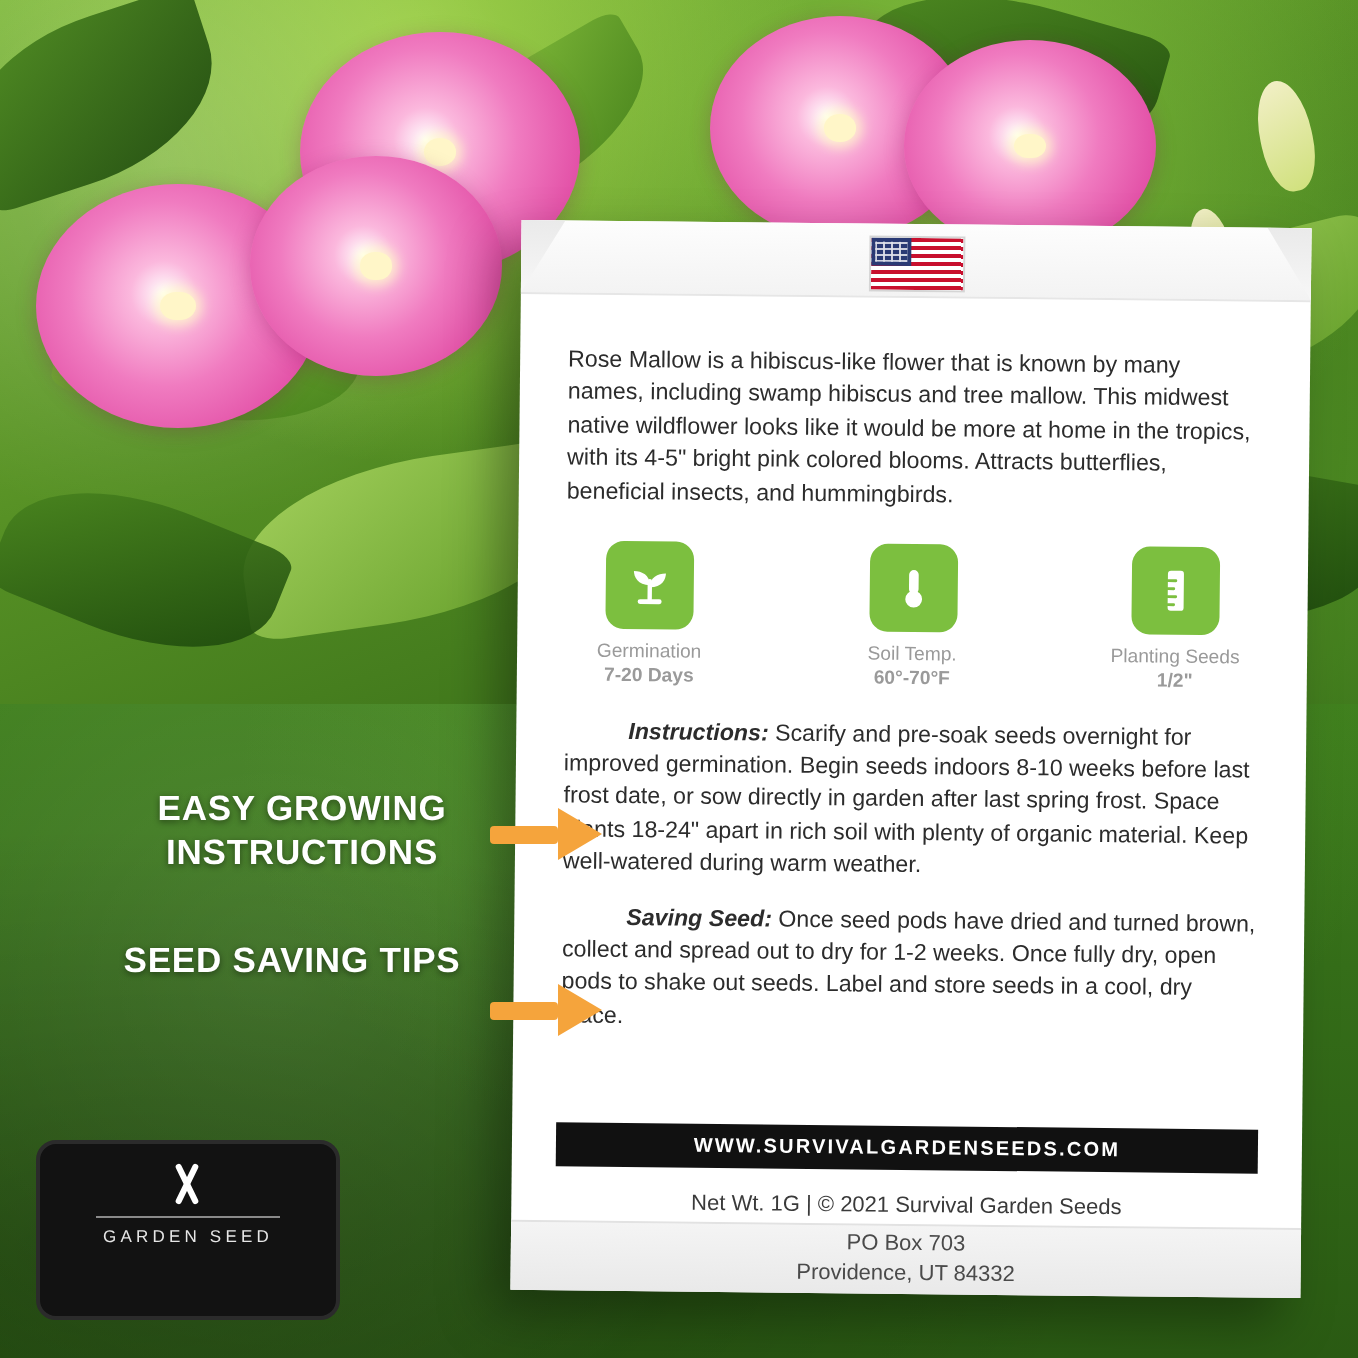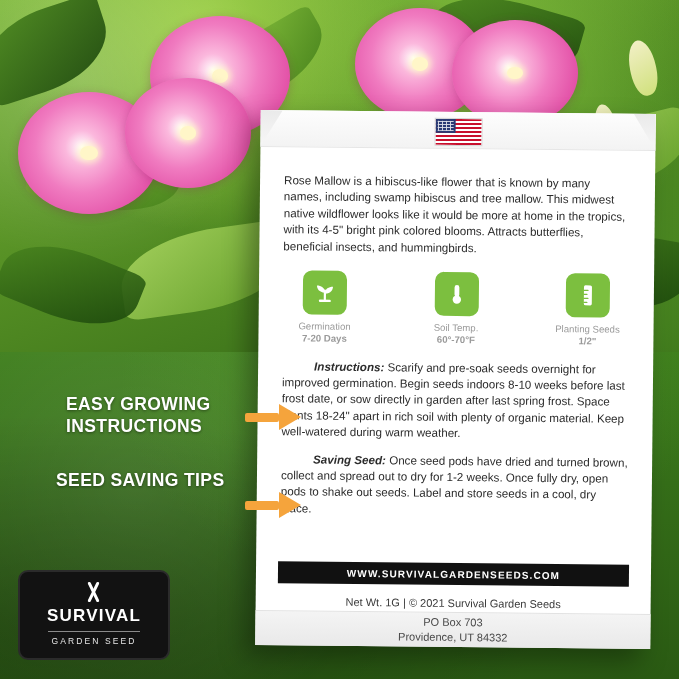--- a/index.html
+++ b/index.html
@@ -218,21 +218,21 @@
   }
 
   
   .callout {
     position: absolute;
     color: #ffffff;
     font-weight: bold;
     font-size: 17.5px;
     line-height: 22px;
     letter-spacing: .4px;
-    text-align: left;
+    text-align: center;
     text-shadow: 0 1px 3px rgba(0,0,0,.45);
   }
   .callout-1 { left: 66px; top: 393px; width: 170px; }
   .callout-2 { left: 56px; top: 469px; width: 180px; }
 
   .arrow {
     position: absolute;
     width: 56px; height: 26px;
   }
   .arrow .shaft {
@@ -403,18 +403,17 @@
   <div class="arrow arrow-2">
     <div class="shaft"></div>
       <div class="head"></div>
   </div>
 
   <div class="logo">
     <div class="mark">
       <div class="t1"></div>
         <div class="t2"></div>
     </div>
-    <div class="name">SURVIVAL</div>
     <div class="rule"></div>
     <div class="sub">GARDEN SEED</div>
   </div>
 
 </div>
 
 </body></html>

